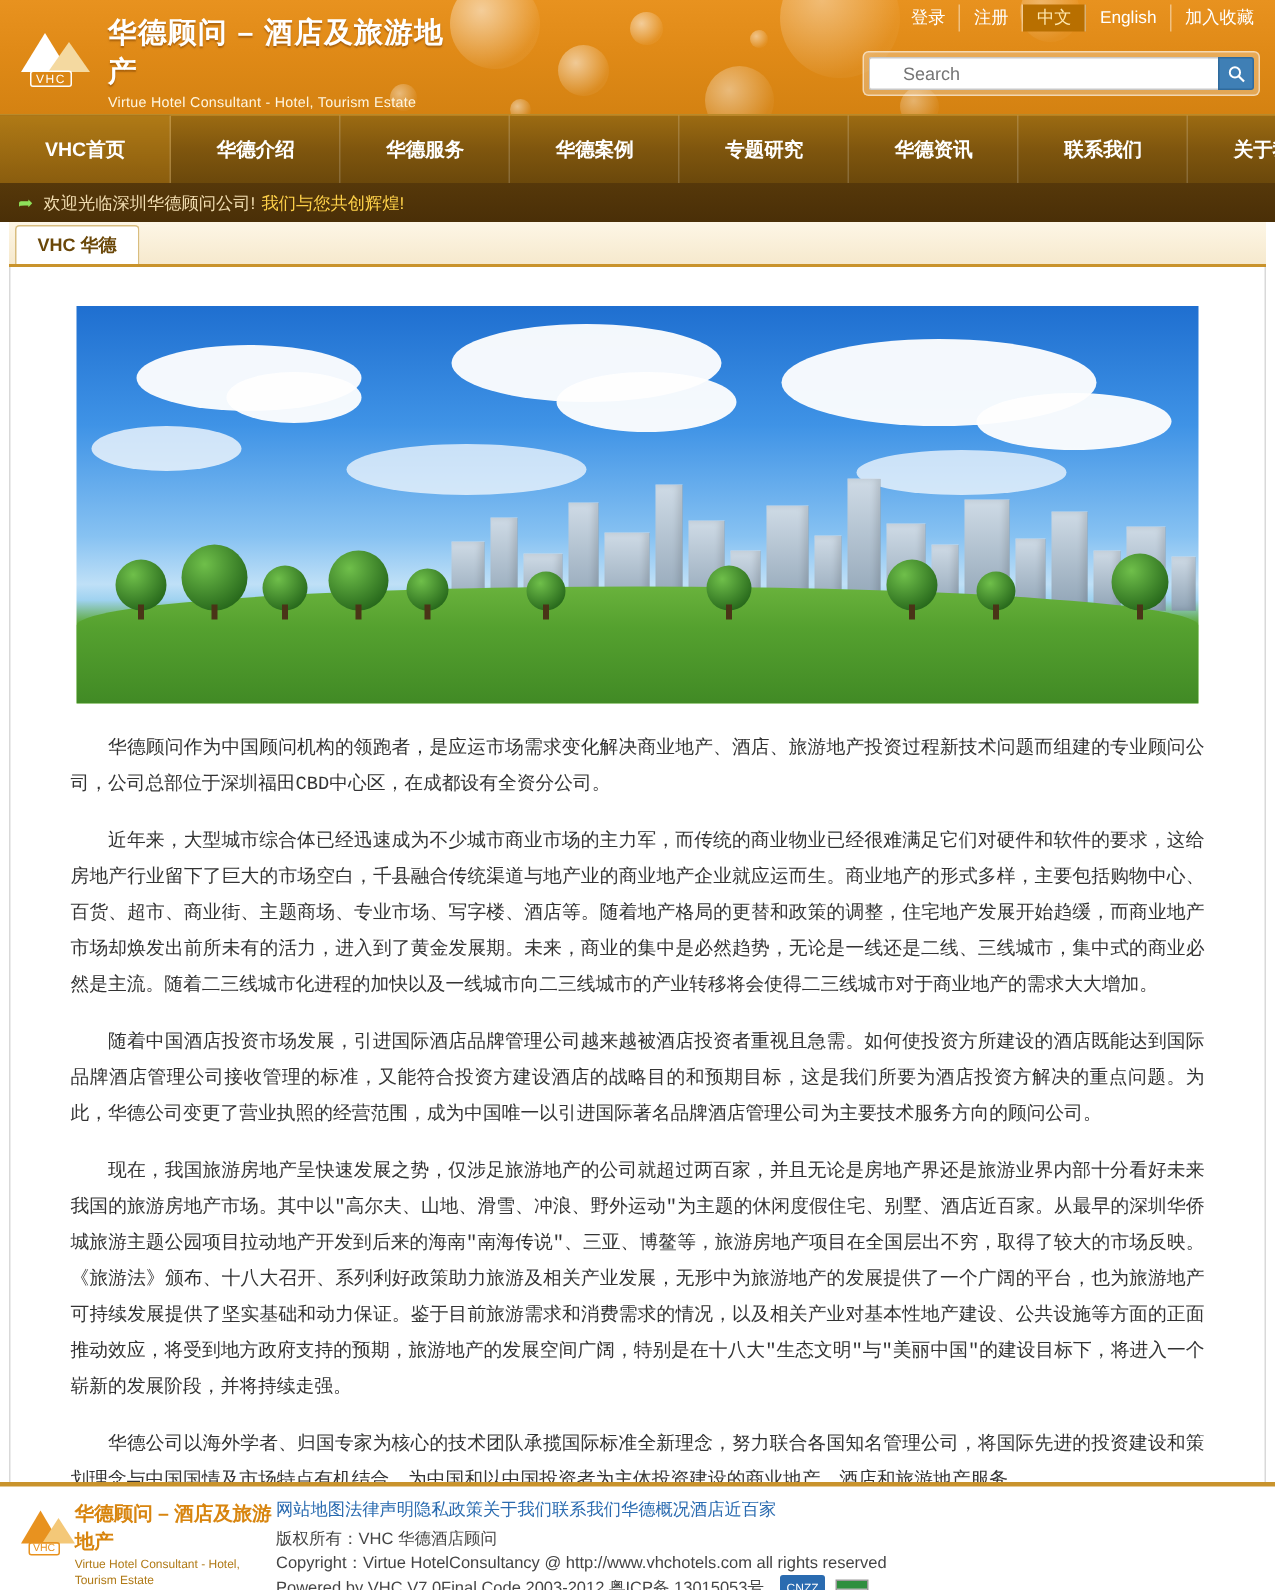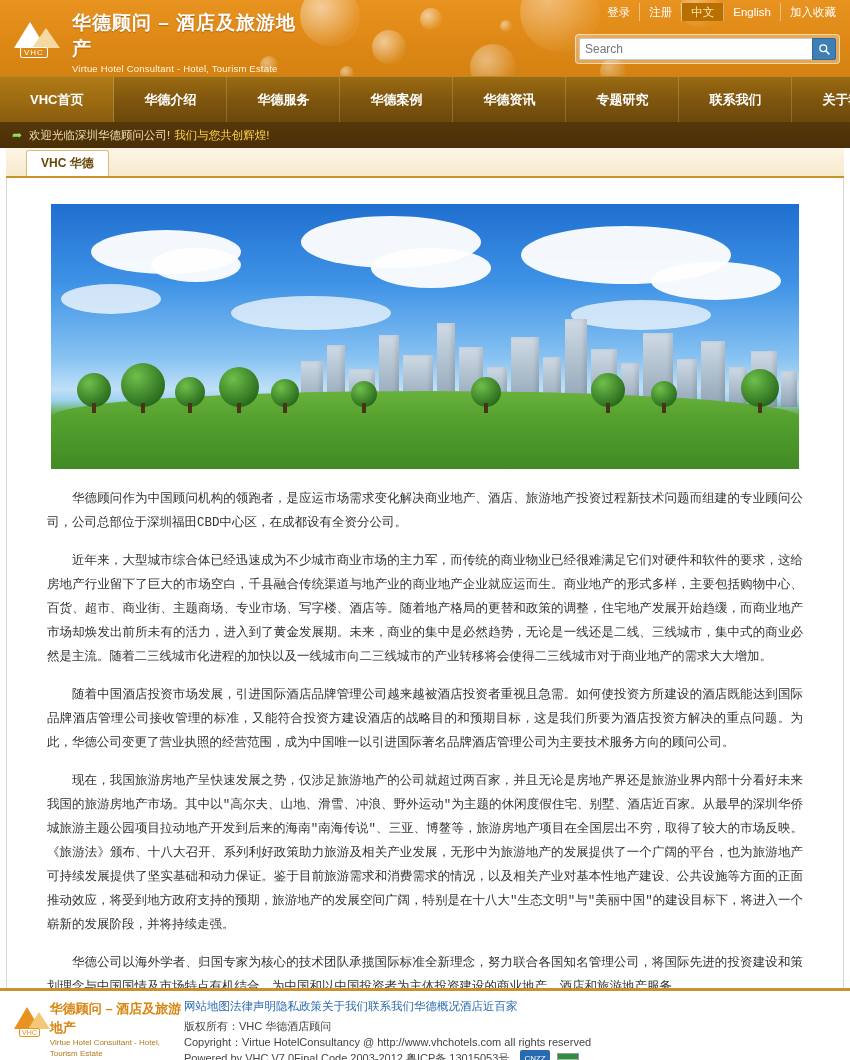--- a/index.html
+++ b/index.html
@@ -90,21 +90,21 @@
     position: absolute; right: 10px; top: 34px;
     width: 265px; height: 30px;
     background: rgba(255,255,255,.28);
     border: 1px solid rgba(255,255,255,.55);
     border-radius: 4px;
     padding: 3px;
     display: flex;
   }
   .searchbox input {
     flex: 1; height: 22px; border: 1px solid #c8c8c8; border-right: none;
-    outline: none; font-size: 12px; padding: 0 5px; color: #a21caf;
+    outline: none; font-size: 12px; padding: 0 22px; color: #a21caf;
     border-radius: 2px 0 0 2px; background: #fff;
   }
   .search-btn {
     width: 24px; height: 22px; background: #3f7fb5;
     border: 1px solid #2f6a9c; border-radius: 0 2px 2px 0;
     display: flex; align-items: center; justify-content: center;
     cursor: pointer;
   }
   .search-btn svg { display: block; }
 
@@ -146,21 +146,21 @@
   }
   .crumbbar {
     height: 30px; margin: 0 6px; border-bottom: 2px solid #c9932c;
     background: linear-gradient(180deg,#fdf6e6 0%, #f6e9cd 100%);
     display: flex; align-items: flex-end;
   }
   .crumb-tab {
     height: 26px; padding: 0 14px; display: flex; align-items: center;
     font-size: 12px; color: #6a4708; font-weight: bold;
     background: #fff; border: 1px solid #d9bd7f; border-bottom: none;
-    border-radius: 3px 3px 0 0; margin-left: 20px;
+    border-radius: 3px 3px 0 0; margin-left: 4px;
   }
   .panel {
     margin: 0 6px; border: 1px solid #d9d9d9; border-top: none;
     min-height: 790px; padding: 26px 40px 10px 40px;
   }
   .sect-title {
     font-size: 13px; font-weight: bold; color: #1a5fa8;
     padding-bottom: 6px; border-bottom: 1px solid #dfe6ee;
     width: 180px; margin: 0 0 24px 6px;
   }
@@ -289,22 +289,22 @@
         </svg>
       </div>
     </div>
   </div>
 
   <div class="nav">
     <div class="nav-item active">VHC首页</div>
     <div class="nav-item">华德介绍</div>
     <div class="nav-item">华德服务</div>
     <div class="nav-item">华德案例</div>
+    <div class="nav-item">专题研究</div>
     <div class="nav-item">华德资讯</div>
-    <div class="nav-item">专题研究</div>
     <div class="nav-item">联系我们</div>
     <div class="nav-item">关于我们</div>
   </div>
 
   <div class="welcome">
     <span class="arrow">➦</span>
     <span>欢迎光临深圳华德顾问公司!</span>
     <span class="hl">我们与您共创辉煌!</span>
   </div>
 

